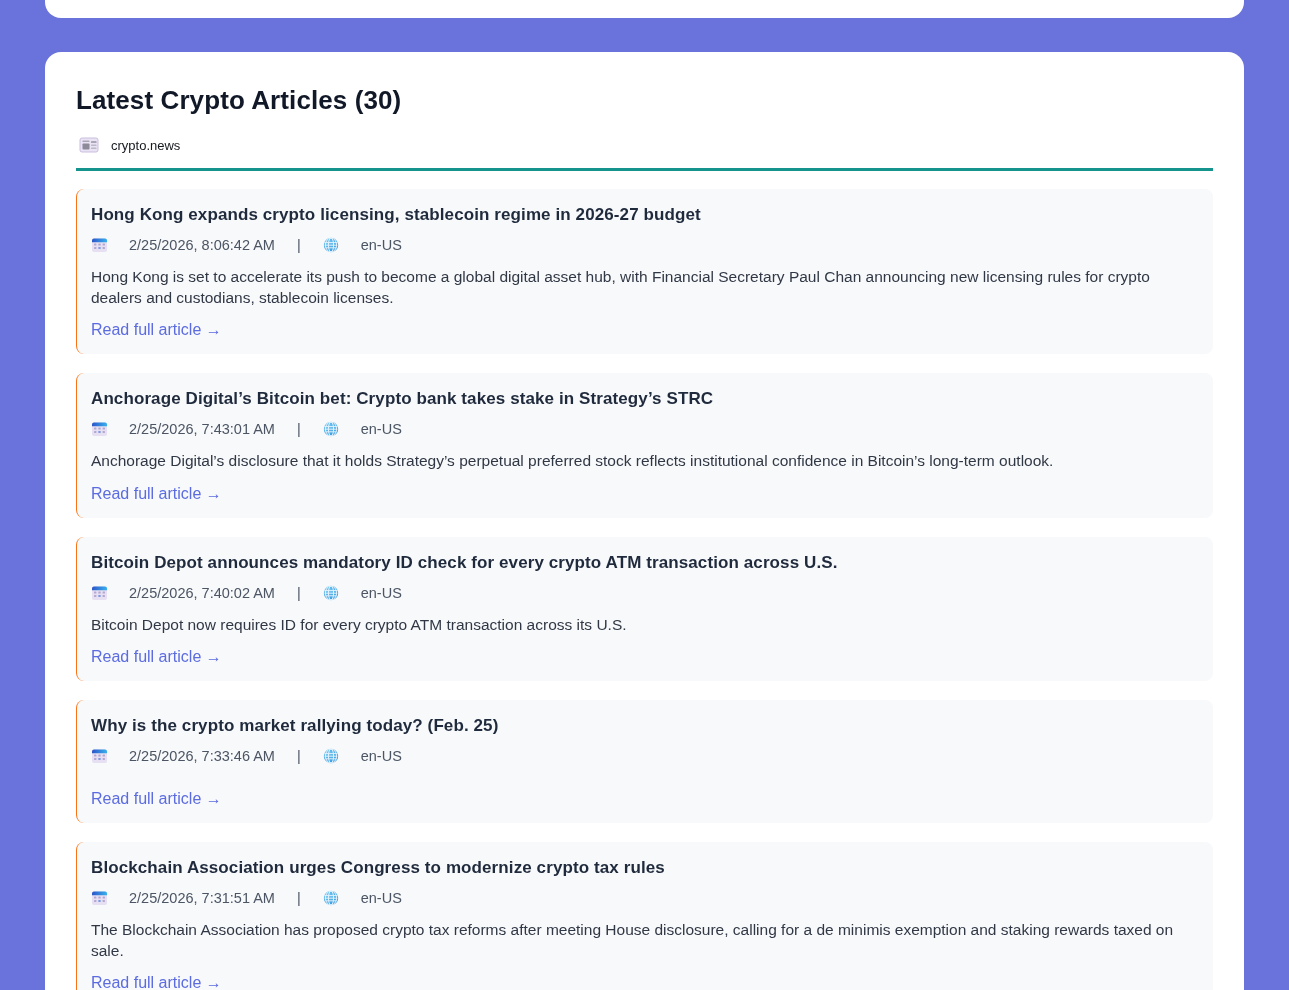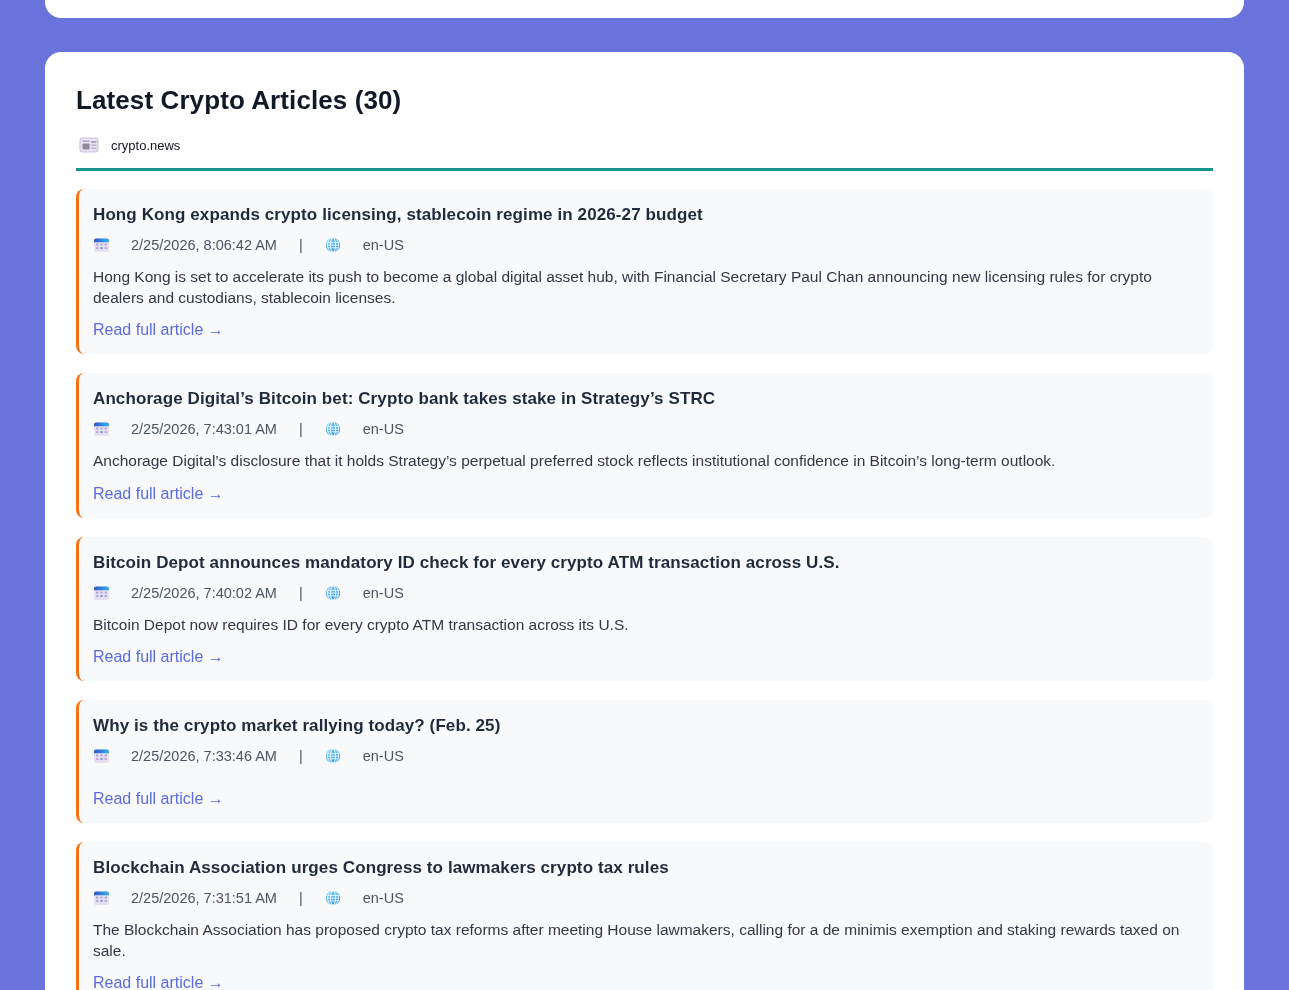--- a/index.html
+++ b/index.html
@@ -47,21 +47,21 @@
   }
   .source-header .src-icon {
     display: inline-flex;
     width: 22px; height: 20px;
     align-items: center;
     justify-content: center;
   }
   .articles { margin-top: 18px; }
   .card {
     background: #f8f9fb;
-    border-left: 3px solid #f97316;
+    border-left: 1px solid #f97316;
     border-radius: 8px;
     padding: 16px 24px 15px 14px;
     margin-bottom: 19px;
   }
   .card-title {
     font-size: 17px;
     font-weight: 600;
     color: #1f2a3c;
     letter-spacing: 0.1px;
     margin-bottom: 12px;
@@ -275,21 +275,21 @@
             <ellipse cx="8" cy="8" rx="5.6" ry="7"></ellipse>
           </g>
         </svg>
       </span>
       <span class="bind-locale">en-US</span>
     </div>
     <a class="read-link bind-link" href="#">Read full article →</a>
   </div>
 
   <div class="card">
-    <div class="card-title bind-title">Blockchain Association urges Congress to lawmakers crypto tax rules</div>
+    <div class="card-title bind-title">Blockchain Association urges Congress to modernize crypto tax rules</div>
     <div class="meta">
       <span class="mi">
         <svg width="17" height="16" viewBox="0 0 17 16">
           <rect x="1" y="1.5" width="15" height="13.5" rx="2" fill="#e6e0f2"></rect>
           <path d="M1 3.5 a2 2 0 0 1 2-2 h11 a2 2 0 0 1 2 2 v1.8 H1 Z" fill="url(#calgrad)"></path>
           <g fill="#b4a8d2">
             <rect x="3" y="6.6" width="2.4" height="2" rx="0.4"></rect>
             <rect x="7.3" y="6.6" width="2.4" height="2" rx="0.4"></rect>
             <rect x="11.6" y="6.6" width="2.4" height="2" rx="0.4"></rect>
             <rect x="3" y="10" width="2.4" height="2" rx="0.4"></rect>
@@ -307,19 +307,19 @@
             <line x1="1.5" y1="5.6" x2="14.5" y2="5.6"></line>
             <line x1="1.5" y1="8.2" x2="14.5" y2="8.2"></line>
             <line x1="2.2" y1="10.8" x2="13.8" y2="10.8"></line>
             <ellipse cx="8" cy="8" rx="2.6" ry="7"></ellipse>
             <ellipse cx="8" cy="8" rx="5.6" ry="7"></ellipse>
           </g>
         </svg>
       </span>
       <span class="bind-locale">en-US</span>
     </div>
-    <div class="desc bind-desc">The Blockchain Association has proposed crypto tax reforms after meeting House lawmakers, calling for a de minimis exemption and staking rewards taxed on sale.</div>
+    <div class="desc bind-desc">The Blockchain Association has proposed crypto tax reforms after meeting House disclosure, calling for a de minimis exemption and staking rewards taxed on sale.</div>
     <a class="read-link bind-link" href="#">Read full article →</a>
   </div>
 </div>
   </div>
 
 </div>
 
 </body></html>

